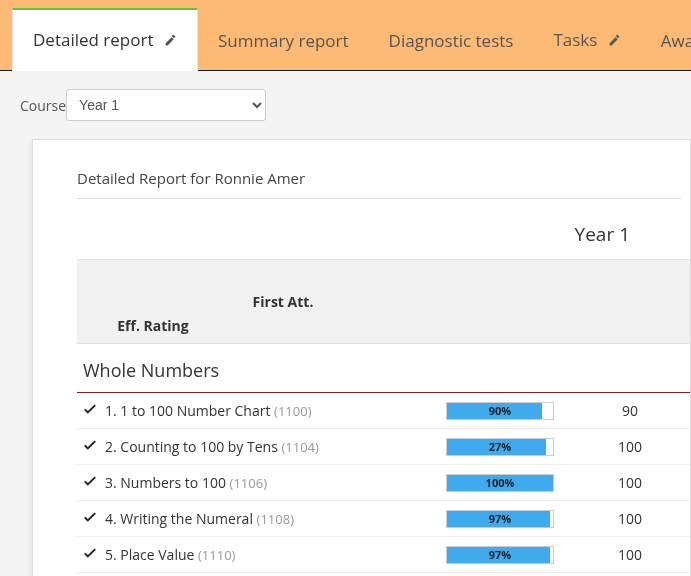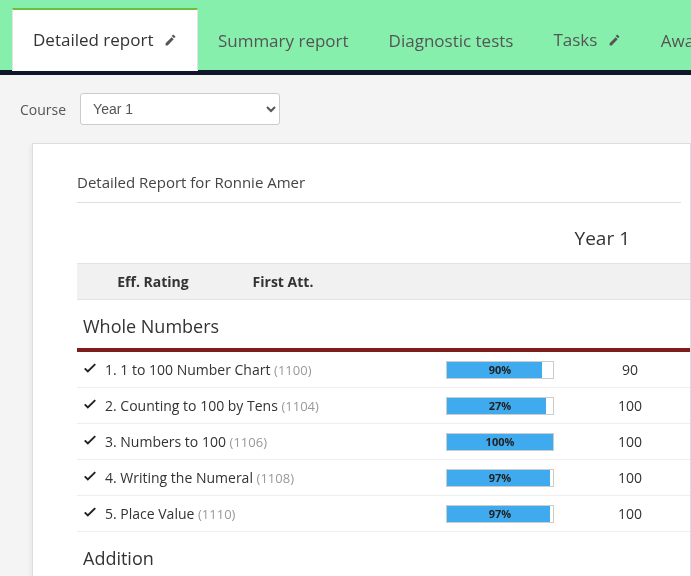--- a/index.html
+++ b/index.html
@@ -9,22 +9,22 @@
     color: #333;
     width: 691px;
     height: 576px;
     overflow: hidden;
   }
   .tabs {
     display: flex;
     align-items: flex-end;
     padding-left: 12px;
     padding-top: 8px;
-    background: #86efac;
-    border-bottom: 5px solid #0f172a;
+    background: #fdba74;
+    border-bottom: 1px solid #0f172a;
   }
   .tab {
     padding: 18px 20px 18px 20px;
     font-size: 17px;
     color: #555;
     cursor: pointer;
     white-space: nowrap;
   }
   .tab.active {
     background: #fff;
@@ -36,21 +36,20 @@
   }
   .tab .pencil {
     display: inline-block;
     margin-left: 6px;
     vertical-align: -1px;
   }
   .controls {
     padding: 18px 20px;
     display: flex;
     align-items: center;
-    gap: 14px;
   }
   .controls label {
     font-size: 14px;
     color: #555;
   }
   .select {
     width: 200px;
     height: 32px;
     padding: 4px 8px;
     font-size: 14px;
@@ -84,27 +83,27 @@
     background: #f1f1f1;
     border-top: 1px solid #e3e3e3;
     border-bottom: 1px solid #e3e3e3;
     display: flex;
     align-items: center;
     font-size: 14px;
     color: #777;
     padding: 8px 0 8px 6px;
   }
   .cat-row .cat-name { flex: 1; }
-  .cat-row .col-eff { width: 140px; text-align: center; font-weight: bold; color: #333; }
+  .cat-row .col-eff { width: 140px; text-align: center; font-weight: bold; color: #333; margin-top: 48px; }
   .cat-row .col-fa  { width: 120px; text-align: center; font-weight: bold; color: #333; }
   .section-head {
     font-size: 18px;
     color: #333;
     padding: 14px 0 10px 6px;
-    border-bottom: 4px solid #7f1d1d;
+    border-bottom: 1px solid #7f1d1d;
   }
   .row {
     display: flex;
     align-items: center;
     padding: 8px 0 8px 6px;
     border-bottom: 1px solid #eee;
     font-size: 14px;
     color: #333;
   }
   .row .chk {

